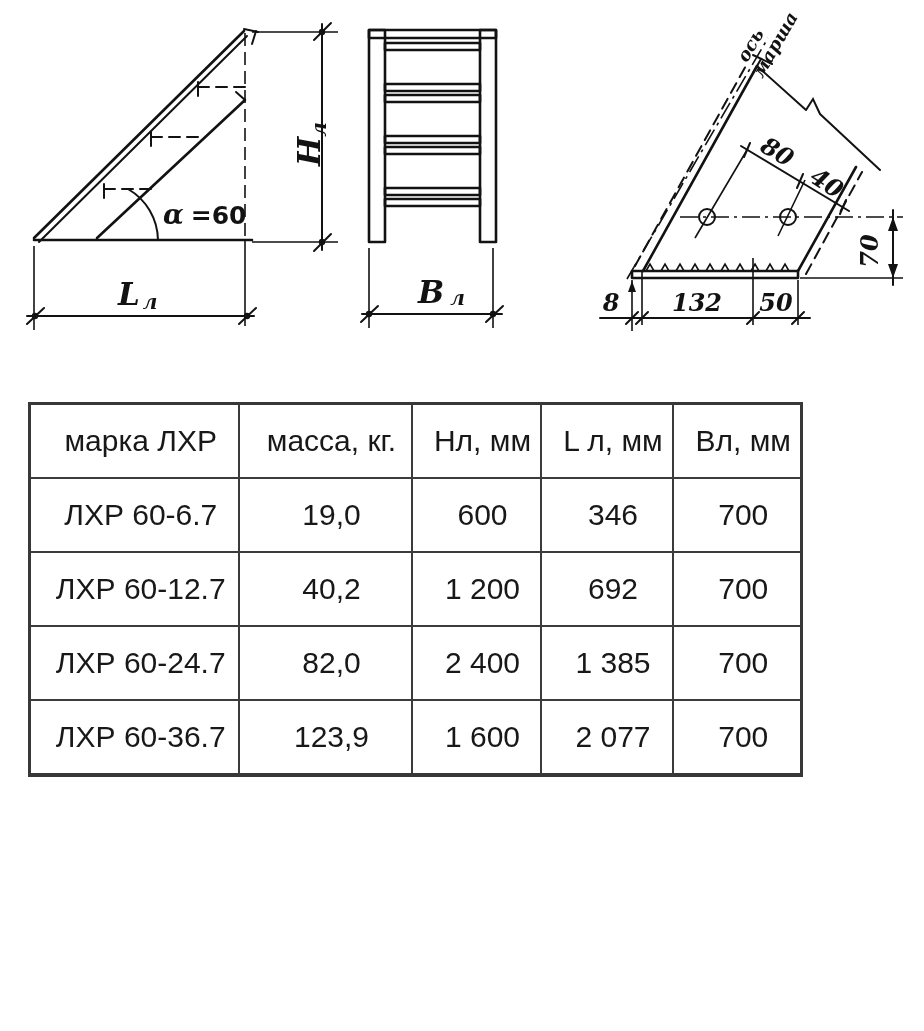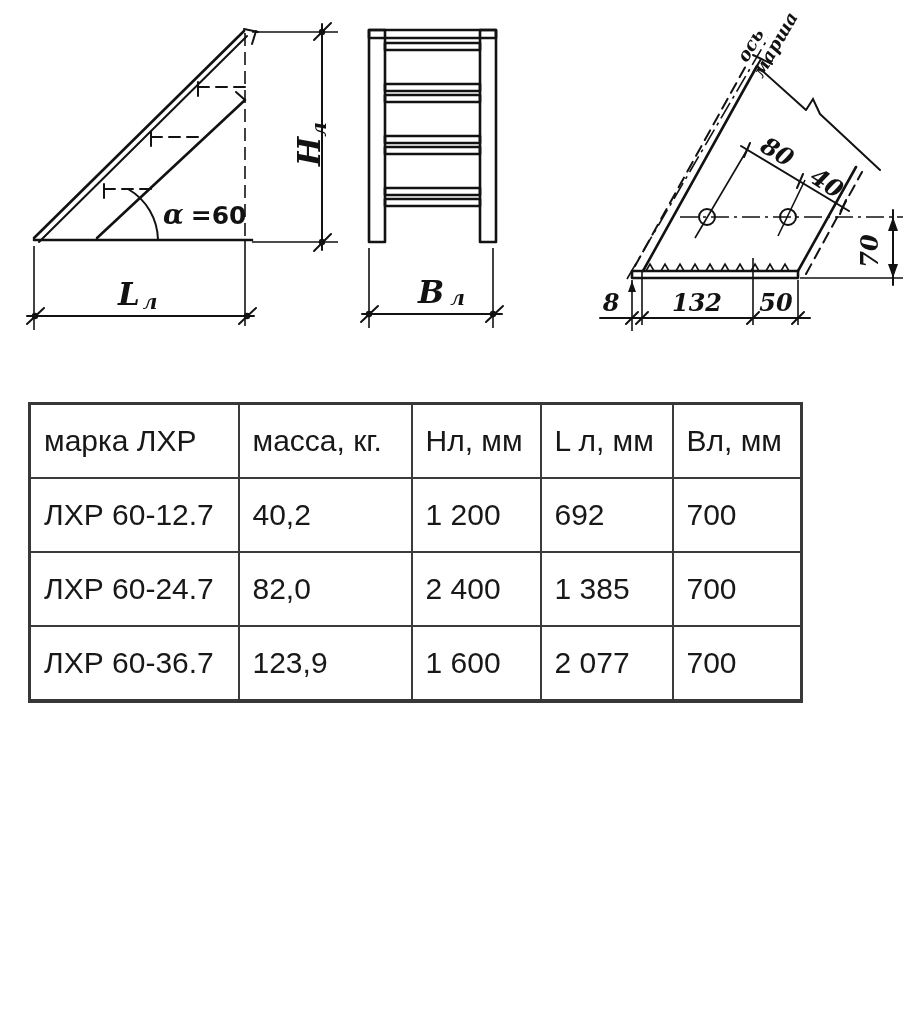--- a/index.html
+++ b/index.html
@@ -25,21 +25,21 @@
          font-size:24px;fill:#121212;text-anchor:middle;}
   .axislbl{font-family:"DejaVu Serif",serif;font-style:italic;font-weight:600;
          font-size:18px;fill:#121212;}
   
   #spec-table{position:absolute;left:28px;top:402px;width:772px;
         border-collapse:collapse;table-layout:fixed;
         border:3px solid #383838;border-bottom-width:4px;}
   #spec-table th,#spec-table td{
         border:2px solid #3b3b3b;height:72px;padding:0 0 0 13px;
         font-family:"Liberation Sans",sans-serif;font-size:30px;font-weight:400;
-        color:#181818;text-align:left;vertical-align:middle;white-space:nowrap;}
+        color:#181818;text-align:center;vertical-align:middle;white-space:nowrap;}
   #spec-table col.c1{width:209px;} #spec-table col.c2{width:173px;}
   #spec-table col.c3{width:129px;} #spec-table col.c4{width:132px;}
   #spec-table col.c5{width:129px;}
 </style>
 </head>
 <body>
 
 <div id="page">
 
   <svg id="drawing" width="924" height="396" viewBox="0 0 924 396">
@@ -166,20 +166,27 @@
       </colgroup>
     <tbody>
         <tr>
       <th>марка ЛХР</th>
       <th>масса, кг.</th>
       <th>Нл, мм</th>
       <th>L л, мм</th>
       <th>Вл, мм</th>
     </tr>
     <tr>
+      <td>ЛХР 60-6.7</td>
+      <td>19,0</td>
+      <td>600</td>
+      <td>346</td>
+      <td>700</td>
+    </tr>
+    <tr>
       <td>ЛХР 60-12.7</td>
       <td>40,2</td>
       <td>1 200</td>
       <td>692</td>
       <td>700</td>
     </tr>
     <tr>
       <td>ЛХР 60-24.7</td>
       <td>82,0</td>
       <td>2 400</td>

